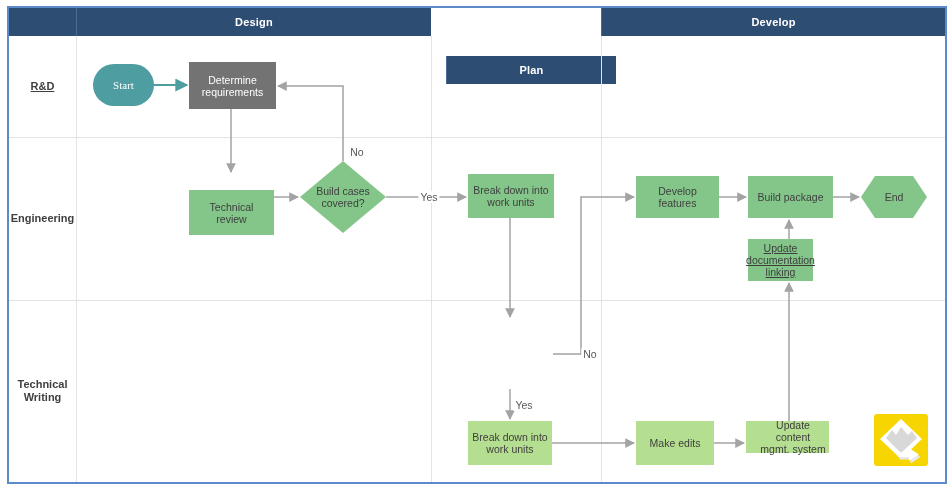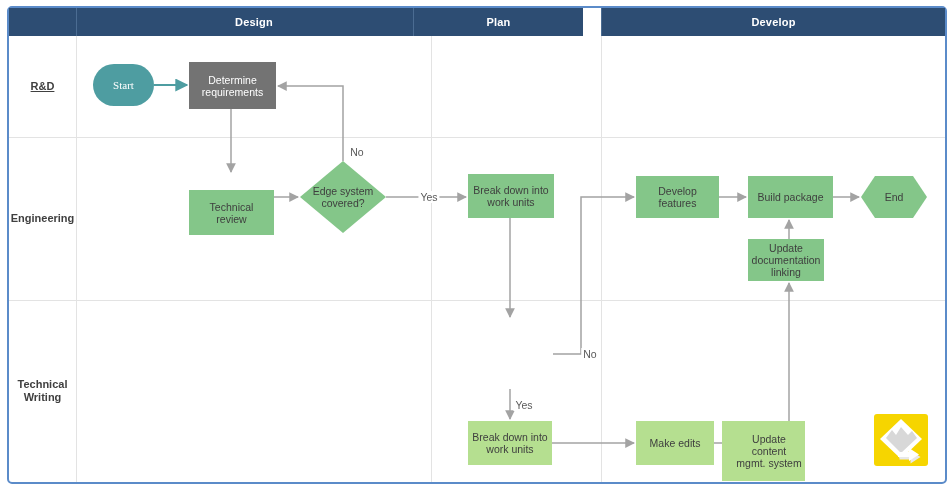--- a/index.html
+++ b/index.html
@@ -1,19 +1,19 @@
 <!DOCTYPE html>
 <html><head>
 <meta charset="utf-8">
 <style>
   html,body{margin:0;padding:0;background:#ffffff;}
   body{font-family:"Liberation Sans",sans-serif;-webkit-font-smoothing:antialiased;}
   .page{position:relative;width:952px;height:490px;background:#ffffff;overflow:hidden;}
   .stage{position:absolute;left:7px;top:6px;width:936px;height:474px;
-         border:2px solid #5b8bc9;border-radius:5px;background:#ffffff;}
+         border:2px solid #5b8bc9;border-radius:0;background:#ffffff;}
   .stage *{box-sizing:border-box;}
 
   
   .hdr-cell{position:absolute;top:0;height:28px;background:#2d4d73;display:flex;
             align-items:center;justify-content:center;color:#ffffff;font-weight:bold;
             font-size:11px;letter-spacing:.2px;}
   .hdr-sep{border-left:1px solid #4b6c92;}
 
   
   .lane-cell{position:absolute;left:0;width:67px;display:flex;align-items:center;
@@ -47,21 +47,21 @@
 </head>
 <body>
 
 <div class="page">
   <div class="stage">
 
     <div class="hdr-cell" style="left:0;width:67px;"></div>
     <div class="hdr-cell hdr-sep" style="left:67px;width:355px;">
       <span>Design</span>
     </div>
-    <div class="hdr-cell hdr-sep" style="left:404px;width:170px;">
+    <div class="hdr-cell hdr-sep" style="left:437px;width:170px;margin-top:48px;">
       <span>Plan</span>
     </div>
     <div class="hdr-cell hdr-sep" style="left:592px;width:344px;">
       <span>Develop</span>
     </div>
 
     <div class="lane-cell" style="top:28px;height:101px;text-decoration:underline;">
       <span>R&amp;D</span>
     </div>
     <div class="lane-cell" style="top:129px;height:163px;">
@@ -120,21 +120,21 @@
 
     <div class="node proc-med" style="left:180px;top:182px;width:85px;height:45px;">
       <span class="lbl">Technical
 review</span>
     </div>
 
     <div class="node diamond" style="left:291px;top:153px;width:86px;height:72px;">
       <svg class="shape-bg" width="86" height="72">
         <polygon points="43,0 86,36 43,72 0,36" fill="#84c689"></polygon>
       </svg>
-      <span class="lbl">Edge system
+      <span class="lbl">Build cases
 covered?</span>
     </div>
 
     <div class="node proc-med" style="left:459px;top:166px;width:86px;height:44px;">
       <span class="lbl">Break down into
 work units</span>
     </div>
 
     <div class="node proc-med" style="left:627px;top:168px;width:83px;height:42px;">
       <span class="lbl">Develop
@@ -145,37 +145,37 @@
       <span class="lbl">Build package</span>
     </div>
 
     <div class="node hex" style="left:852px;top:168px;width:66px;height:42px;">
       <svg class="shape-bg" width="66" height="42">
         <polygon points="14,0 52,0 66,21 52,42 14,42 0,21" fill="#84c689"></polygon>
       </svg>
       <span class="lbl">End</span>
     </div>
 
-    <div class="node proc-med" style="left:739px;top:231px;width:76px;height:42px;">
+    <div class="node proc-med" style="left:739px;top:231px;width:65px;height:42px;text-decoration:underline;">
       <span class="lbl">Update
 documentation
 linking</span>
     </div>
 
 
     <div class="node proc-light" style="left:459px;top:413px;width:84px;height:44px;">
       <span class="lbl">Break down into
 work units</span>
     </div>
 
     <div class="node proc-light" style="left:627px;top:413px;width:78px;height:44px;">
       <span class="lbl">Make edits</span>
     </div>
 
-    <div class="node proc-light" style="left:713px;top:413px;width:83px;height:60px;padding-left:11px;">
+    <div class="node proc-light" style="left:737px;top:413px;width:83px;height:32px;padding-left:11px;">
       <span class="lbl">Update content
 mgmt. system</span>
     </div>
 
     <svg class="logo" viewBox="0 0 54 52">
       <rect x="0" y="0" width="54" height="52" rx="3" fill="#f6d500"></rect>
       <polygon points="27,5 48,25 27,45 6,25" fill="#ffffff"></polygon>
       <polygon points="12,24 18,16 22,21 27,13 34,21 38,17 43,24 27,39" fill="#d8d8d8"></polygon>
       <polygon points="24,39 35,39 35,35 45,41.5 35,48 35,44 24,44" fill="#e8e8e8" transform="translate(1.5,1.5)"></polygon>
       <polygon points="24,38 35,38 35,34 45,40.5 35,47 35,43 24,43" fill="#ffffff"></polygon>

